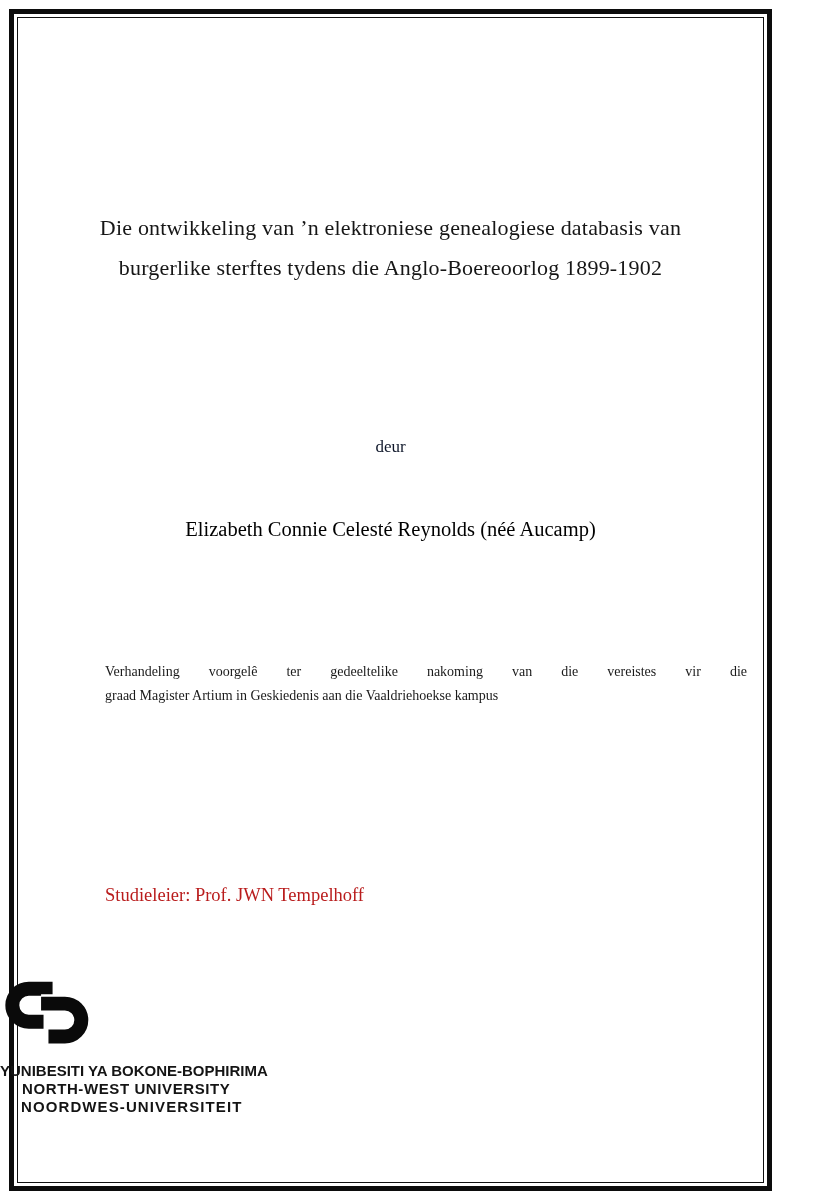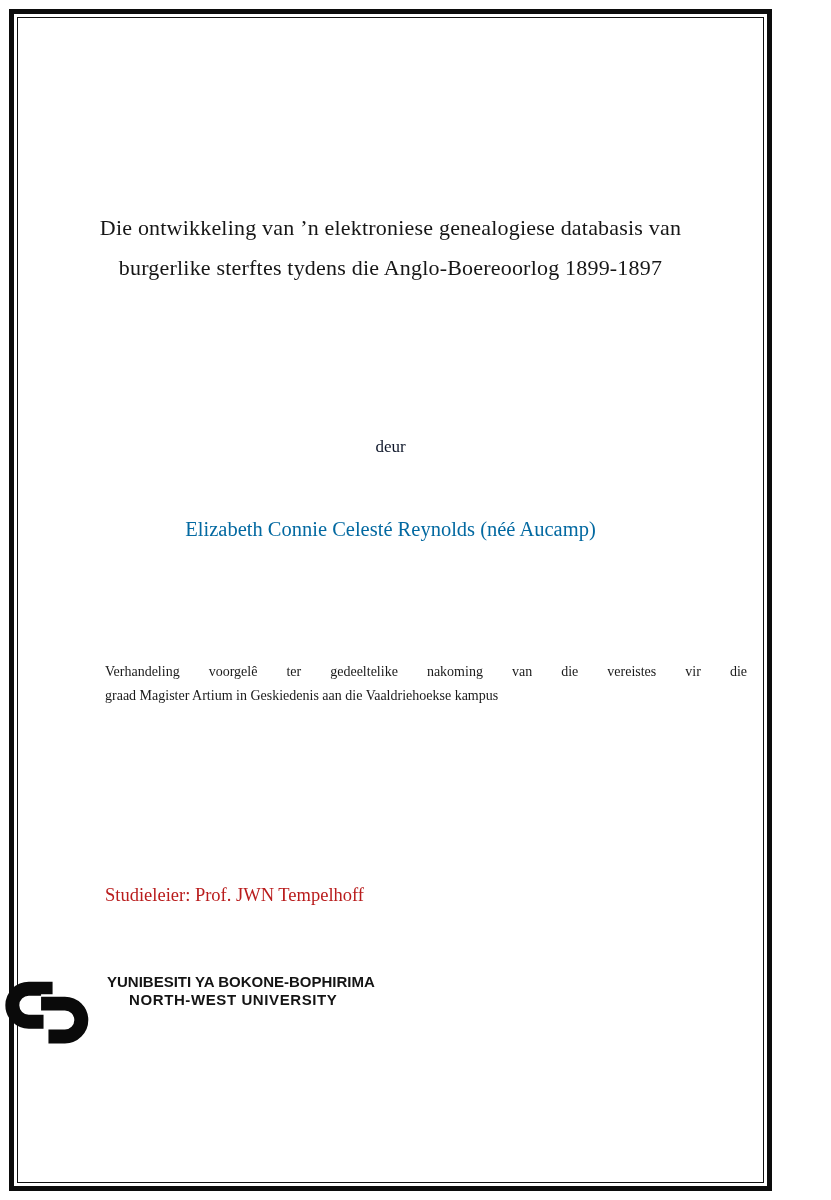--- a/index.html
+++ b/index.html
@@ -47,21 +47,21 @@
     text-align: center;
     font-size: 17px;
     color: #0f172a;
   }
   .author {
     left: 0;
     right: 0;
     top: 518px;
     text-align: center;
     font-size: 20.5px;
-    color: #0369a1;
+    color: #000000;
   }
   .statement {
     left: 105px;
     width: 642px;
     top: 660px;
     font-size: 14px;
     line-height: 23.5px;
     color: #1a1a1a;
   }
   .statement .line-justified {
@@ -74,22 +74,24 @@
     top: 883px;
     font-size: 18.5px;
     line-height: 25.5px;
     color: #b91c1c;
   }
   .logo-row {
     left: 0;
     right: 0;
     top: 969px;
     display: flex;
+    justify-content: center;
     align-items: flex-start;
-    gap: 15px;
+    gap: 5px;
+    flex-direction: column;
   }
   .logo-mark { width: 92px; height: 84px; flex: 0 0 auto; }
   .logo-text {
     font-family: "Liberation Sans", sans-serif;
     font-weight: 700;
     font-size: 15px;
     line-height: 18px;
     color: #141414;
     padding-top: 4px;
     white-space: nowrap;
@@ -100,21 +102,21 @@
 </head>
 <body>
 
 <div class="page">
 
   <div class="frame-outer"></div>
   <div class="frame-inner"></div>
 
   <div class="abs title-block">
     <div>Die ontwikkeling van ’n elektroniese genealogiese databasis van</div>
-    <div>burgerlike sterftes tydens die Anglo-Boereoorlog 1899-1897</div>
+    <div>burgerlike sterftes tydens die Anglo-Boereoorlog 1899-1902</div>
   </div>
 
   <div class="abs byline">deur</div>
 
   <div class="abs author">Elizabeth Connie Celesté Reynolds (néé Aucamp)</div>
 
   <div class="abs statement">
     <div class="line-justified">Verhandeling voorgelê ter gedeeltelike nakoming van die vereistes vir die</div>
     <div><span>graad </span><span class="italic">Magister Artium</span><span> in Geskiedenis aan die Vaaldriehoekse kampus</span></div>
   </div>
@@ -127,16 +129,17 @@
     <svg class="logo-mark" viewBox="0 0 112 100" aria-hidden="true">
 
       <path d="M 64 23 L 35 23 A 20 20 0 0 0 35 63 L 53 63" fill="none" stroke="#0a0a0a" stroke-width="17"></path>
 
       <path d="M 50 41 L 79 41 A 20 20 0 0 1 79 81 L 59 81" fill="none" stroke="#ffffff" stroke-width="23"></path>
       <path d="M 50 41 L 79 41 A 20 20 0 0 1 79 81 L 59 81" fill="none" stroke="#0a0a0a" stroke-width="17"></path>
     </svg>
     <div class="logo-text">
       <div class="lt1">YUNIBESITI YA BOKONE-BOPHIRIMA</div>
       <div class="lt2">NORTH-WEST UNIVERSITY</div>
+      <div class="lt3">NOORDWES-UNIVERSITEIT</div>
     </div>
   </div>
 
 </div>
 
 </body></html>

